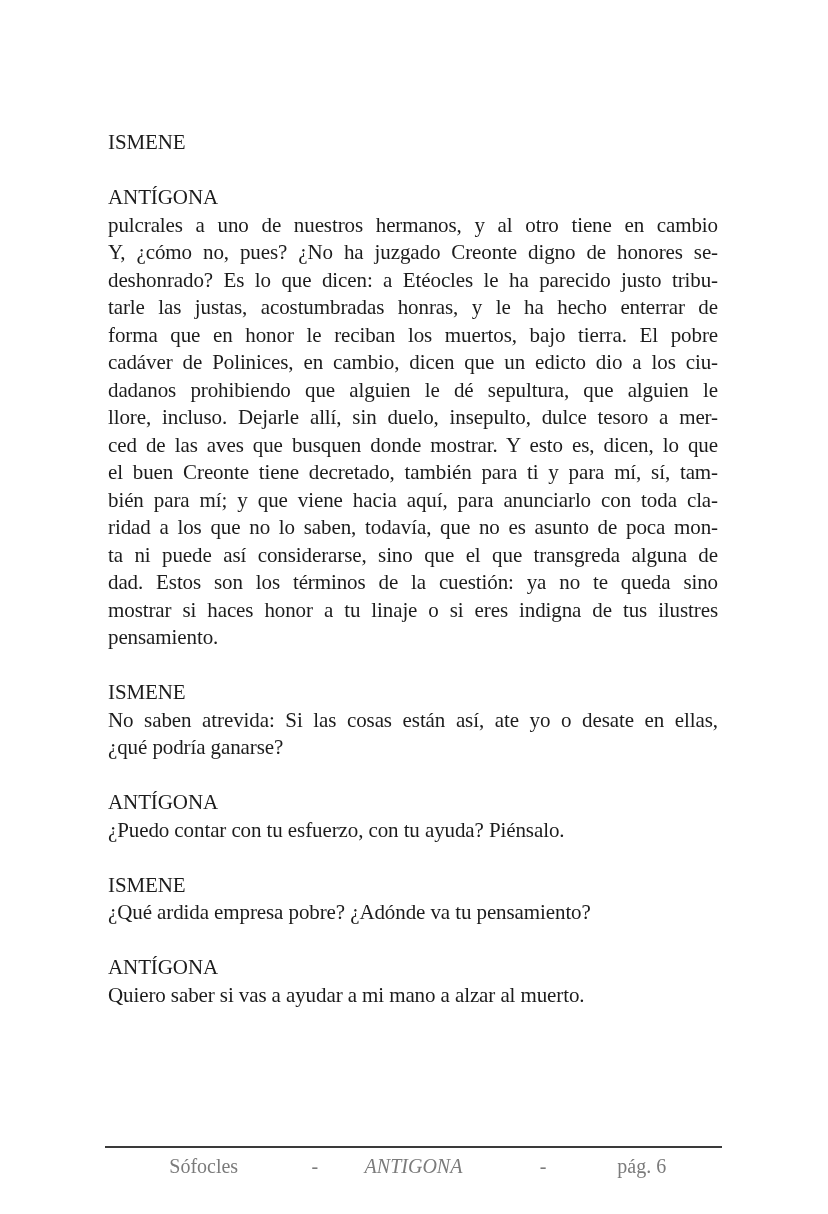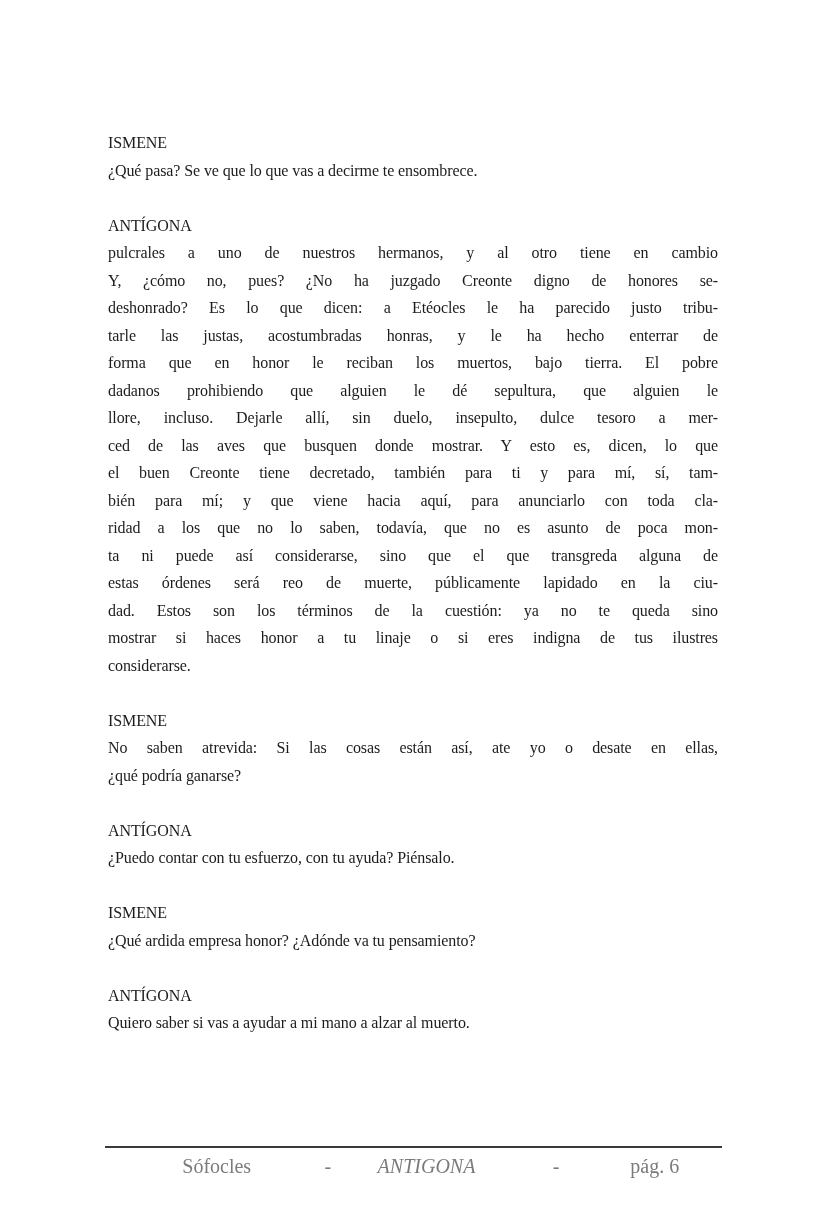--- a/index.html
+++ b/index.html
@@ -15,21 +15,21 @@
     position: absolute;
     inset: 0;
     background: var(--background, #ffffff);
   }
   .content {
     position: absolute;
     left: 108px;
     top: 129px;
     width: 610px;
     color: var(--text, #1c1c1c);
-    font-size: 16px;
+    font-size: 21px;
     line-height: 27.5px;
     letter-spacing: -0.1px;
   }
   .speech { margin: 0 0 27.5px 0; }
   .speaker { white-space: nowrap; }
   .line { min-height: 27.5px; }
   .line.just {
     text-align: justify;
     text-align-last: justify;
   }
@@ -47,70 +47,68 @@
     position: relative;
     height: 32px;
     color: var(--footer_text, #7b7b7b);
     font-size: 20px;
   }
   .fi {
     position: absolute;
     top: 7px;
     transform: translateX(-50%);
     white-space: nowrap;
-    margin-left: 13px;
   }
   .fi.italic { font-style: italic; }
 </style>
 </head>
 <body>
 
 <div class="page">
 
   <div class="content">
 
     <section class="speech">
       <div class="speaker">ISMENE</div>
-      <div class="line">¿Qué pasa? Se ve que lo que vas a decirme te ensombrece.</div>
     </section>
 
     <section class="speech">
       <div class="speaker">ANTÍGONA</div>
       <div class="line just">pulcrales a uno de nuestros hermanos, y al otro tiene en cambio</div>
       <div class="line just">Y, ¿cómo no, pues? ¿No ha juzgado Creonte digno de honores se-</div>
       <div class="line just">deshonrado? Es lo que dicen: a Etéocles le ha parecido justo tribu-</div>
       <div class="line just">tarle las justas, acostumbradas honras, y le ha hecho enterrar de</div>
       <div class="line just">forma que en honor le reciban los muertos, bajo tierra. El pobre</div>
+      <div class="line just">cadáver de Polinices, en cambio, dicen que un edicto dio a los ciu-</div>
       <div class="line just">dadanos prohibiendo que alguien le dé sepultura, que alguien le</div>
       <div class="line just">llore, incluso. Dejarle allí, sin duelo, insepulto, dulce tesoro a mer-</div>
       <div class="line just">ced de las aves que busquen donde mostrar. Y esto es, dicen, lo que</div>
       <div class="line just">el buen Creonte tiene decretado, también para ti y para mí, sí, tam-</div>
       <div class="line just">bién para mí; y que viene hacia aquí, para anunciarlo con toda cla-</div>
       <div class="line just">ridad a los que no lo saben, todavía, que no es asunto de poca mon-</div>
       <div class="line just">ta ni puede así considerarse, sino que el que transgreda alguna de</div>
-      <div class="line just">estas órdenes será reo de muerte, públicamente lapidado en la ciu-</div>
       <div class="line just">dad. Estos son los términos de la cuestión: ya no te queda sino</div>
       <div class="line just">mostrar si haces honor a tu linaje o si eres indigna de tus ilustres</div>
-      <div class="line">considerarse.</div>
+      <div class="line">pensamiento.</div>
     </section>
 
     <section class="speech">
       <div class="speaker">ISMENE</div>
       <div class="line just">No saben atrevida: Si las cosas están así, ate yo o desate en ellas,</div>
       <div class="line">¿qué podría ganarse?</div>
     </section>
 
     <section class="speech">
       <div class="speaker">ANTÍGONA</div>
       <div class="line">¿Puedo contar con tu esfuerzo, con tu ayuda? Piénsalo.</div>
     </section>
 
     <section class="speech">
       <div class="speaker">ISMENE</div>
-      <div class="line">¿Qué ardida empresa honor? ¿Adónde va tu pensamiento?</div>
+      <div class="line">¿Qué ardida empresa pobre? ¿Adónde va tu pensamiento?</div>
     </section>
 
     <section class="speech">
       <div class="speaker">ANTÍGONA</div>
       <div class="line">Quiero saber si vas a ayudar a mi mano a alzar al muerto.</div>
     </section>
 
   </div>
 
   <div class="footer">

